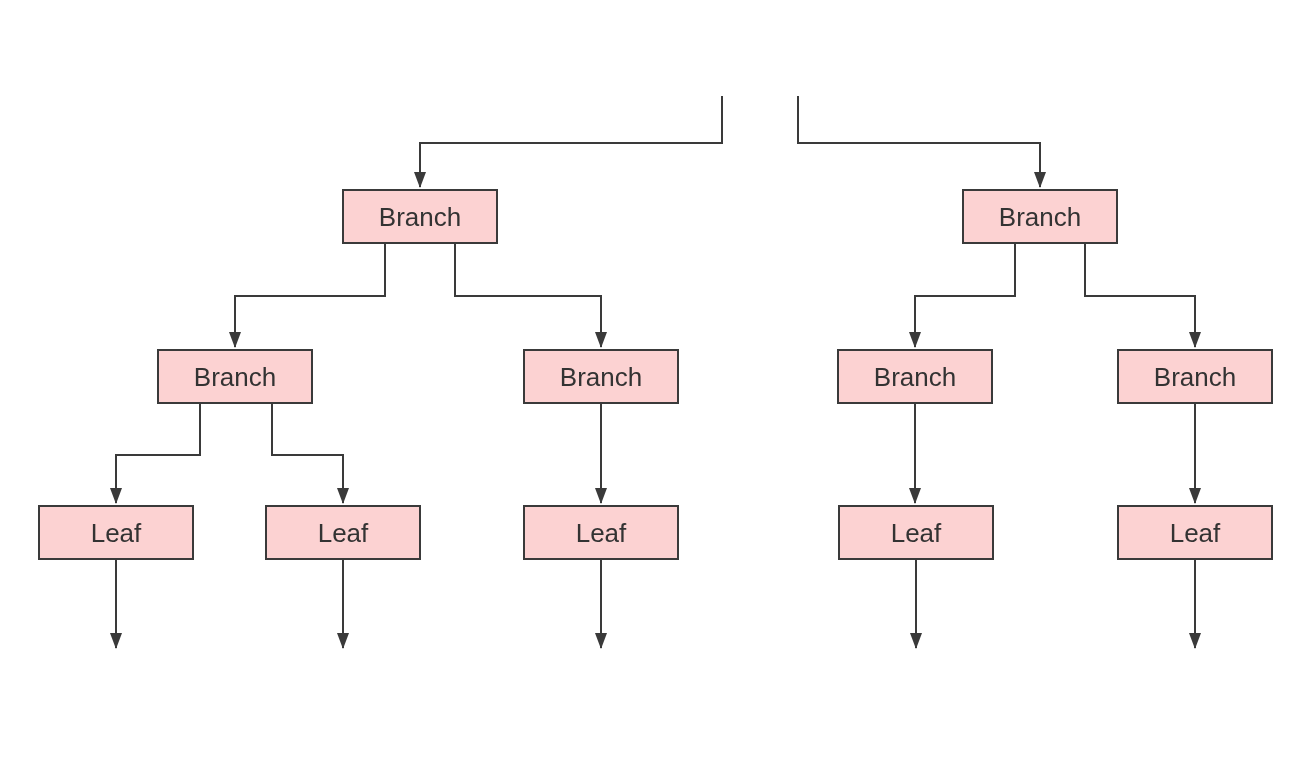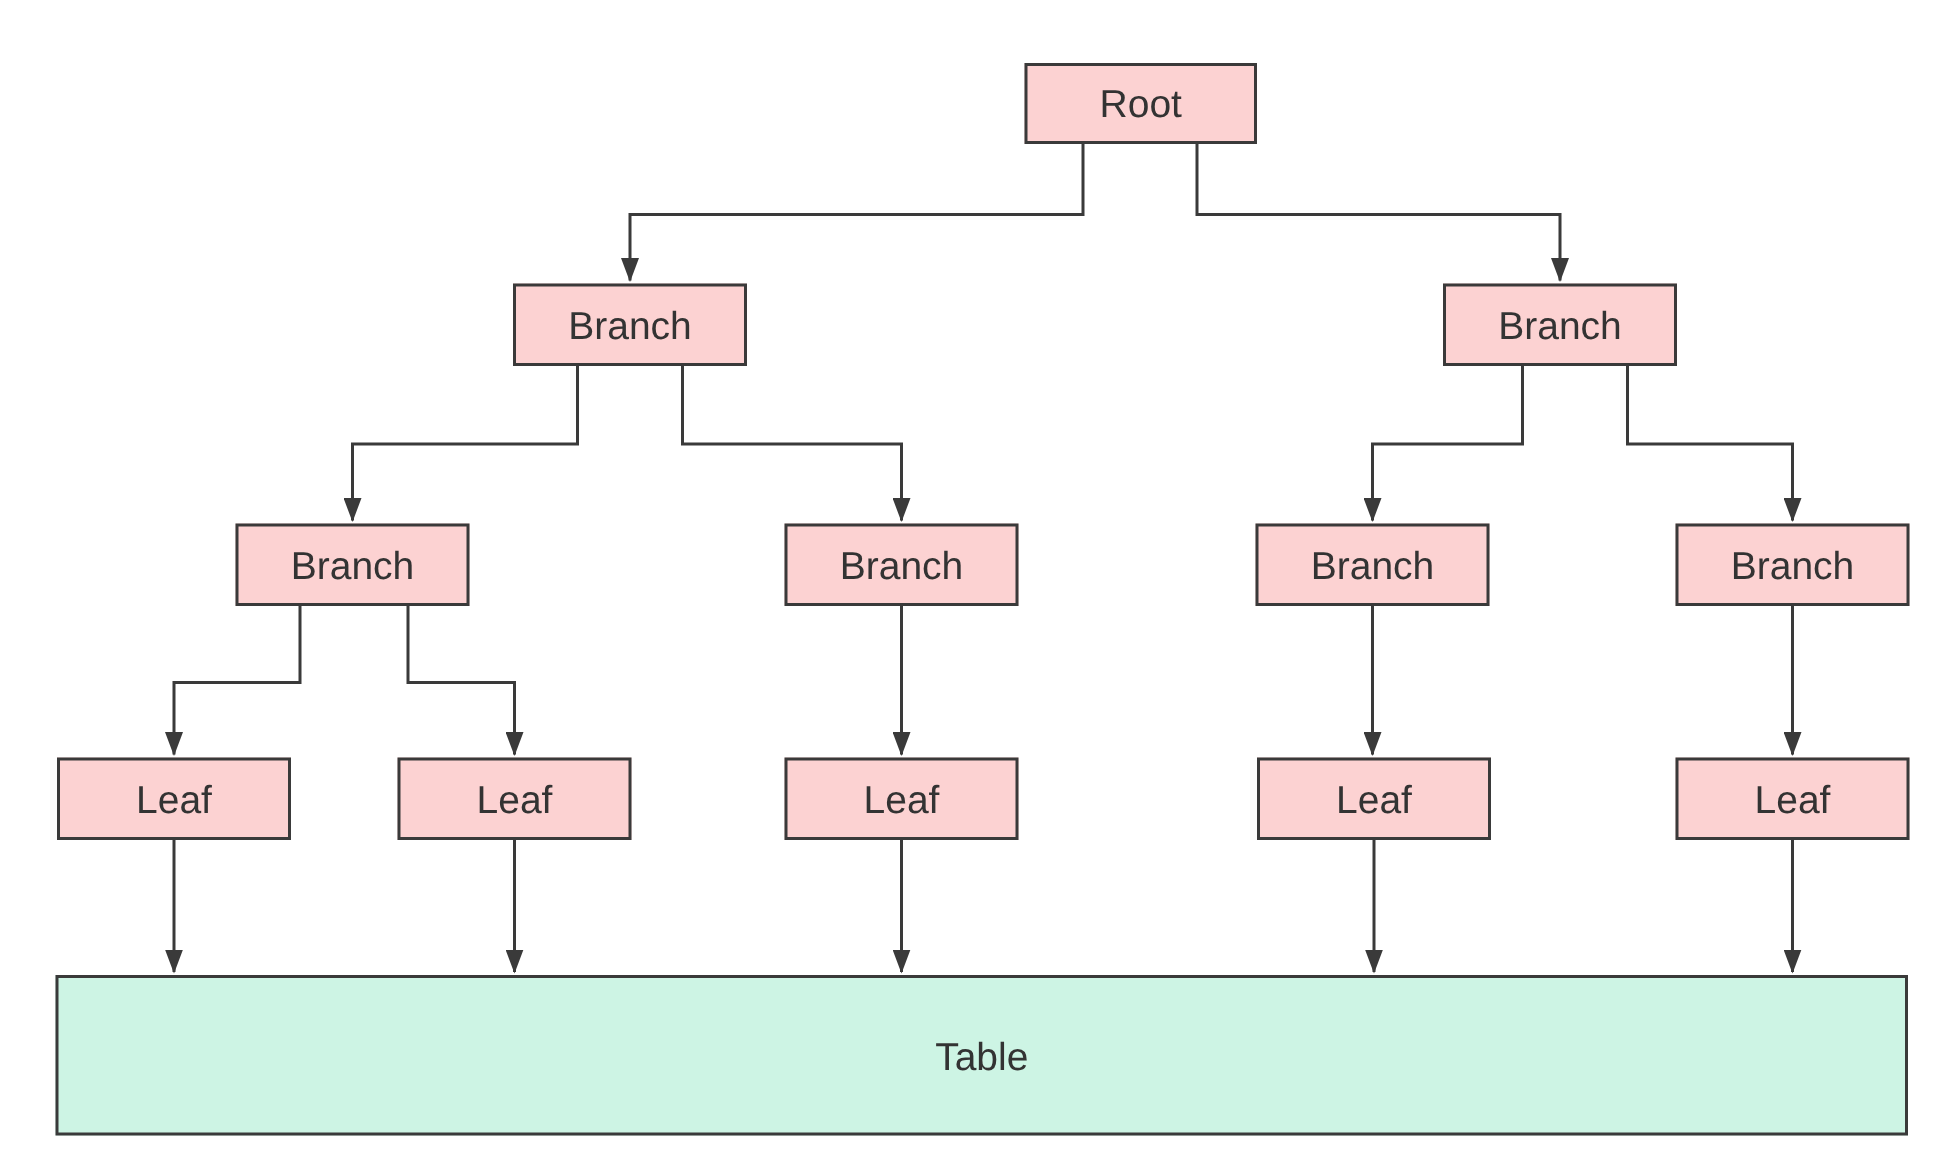--- a/index.html
+++ b/index.html
@@ -89,27 +89,25 @@
     <path class="edge" d="M601,404 V503" marker-end="url(#arrow)"></path>
     <path class="edge" d="M915,404 V503" marker-end="url(#arrow)"></path>
     <path class="edge" d="M1195,404 V503" marker-end="url(#arrow)"></path>
     <path class="edge" d="M116,560 V648" marker-end="url(#arrow)"></path>
     <path class="edge" d="M343,560 V648" marker-end="url(#arrow)"></path>
     <path class="edge" d="M601,560 V648" marker-end="url(#arrow)"></path>
     <path class="edge" d="M916,560 V648" marker-end="url(#arrow)"></path>
     <path class="edge" d="M1195,560 V648" marker-end="url(#arrow)"></path>
   </svg>
 
-  <div class="node n-root">Root</div>
   <div class="node n-branch-l">Branch</div>
   <div class="node n-branch-r">Branch</div>
   <div class="node n-branch-ll">Branch</div>
   <div class="node n-branch-lr">Branch</div>
   <div class="node n-branch-rl">Branch</div>
   <div class="node n-branch-rr">Branch</div>
   <div class="node n-leaf-1">Leaf</div>
   <div class="node n-leaf-2">Leaf</div>
   <div class="node n-leaf-3">Leaf</div>
   <div class="node n-leaf-4">Leaf</div>
   <div class="node n-leaf-5">Leaf</div>
-  <div class="node table n-table">Table</div>
 
 </div>
 
 </body></html>

